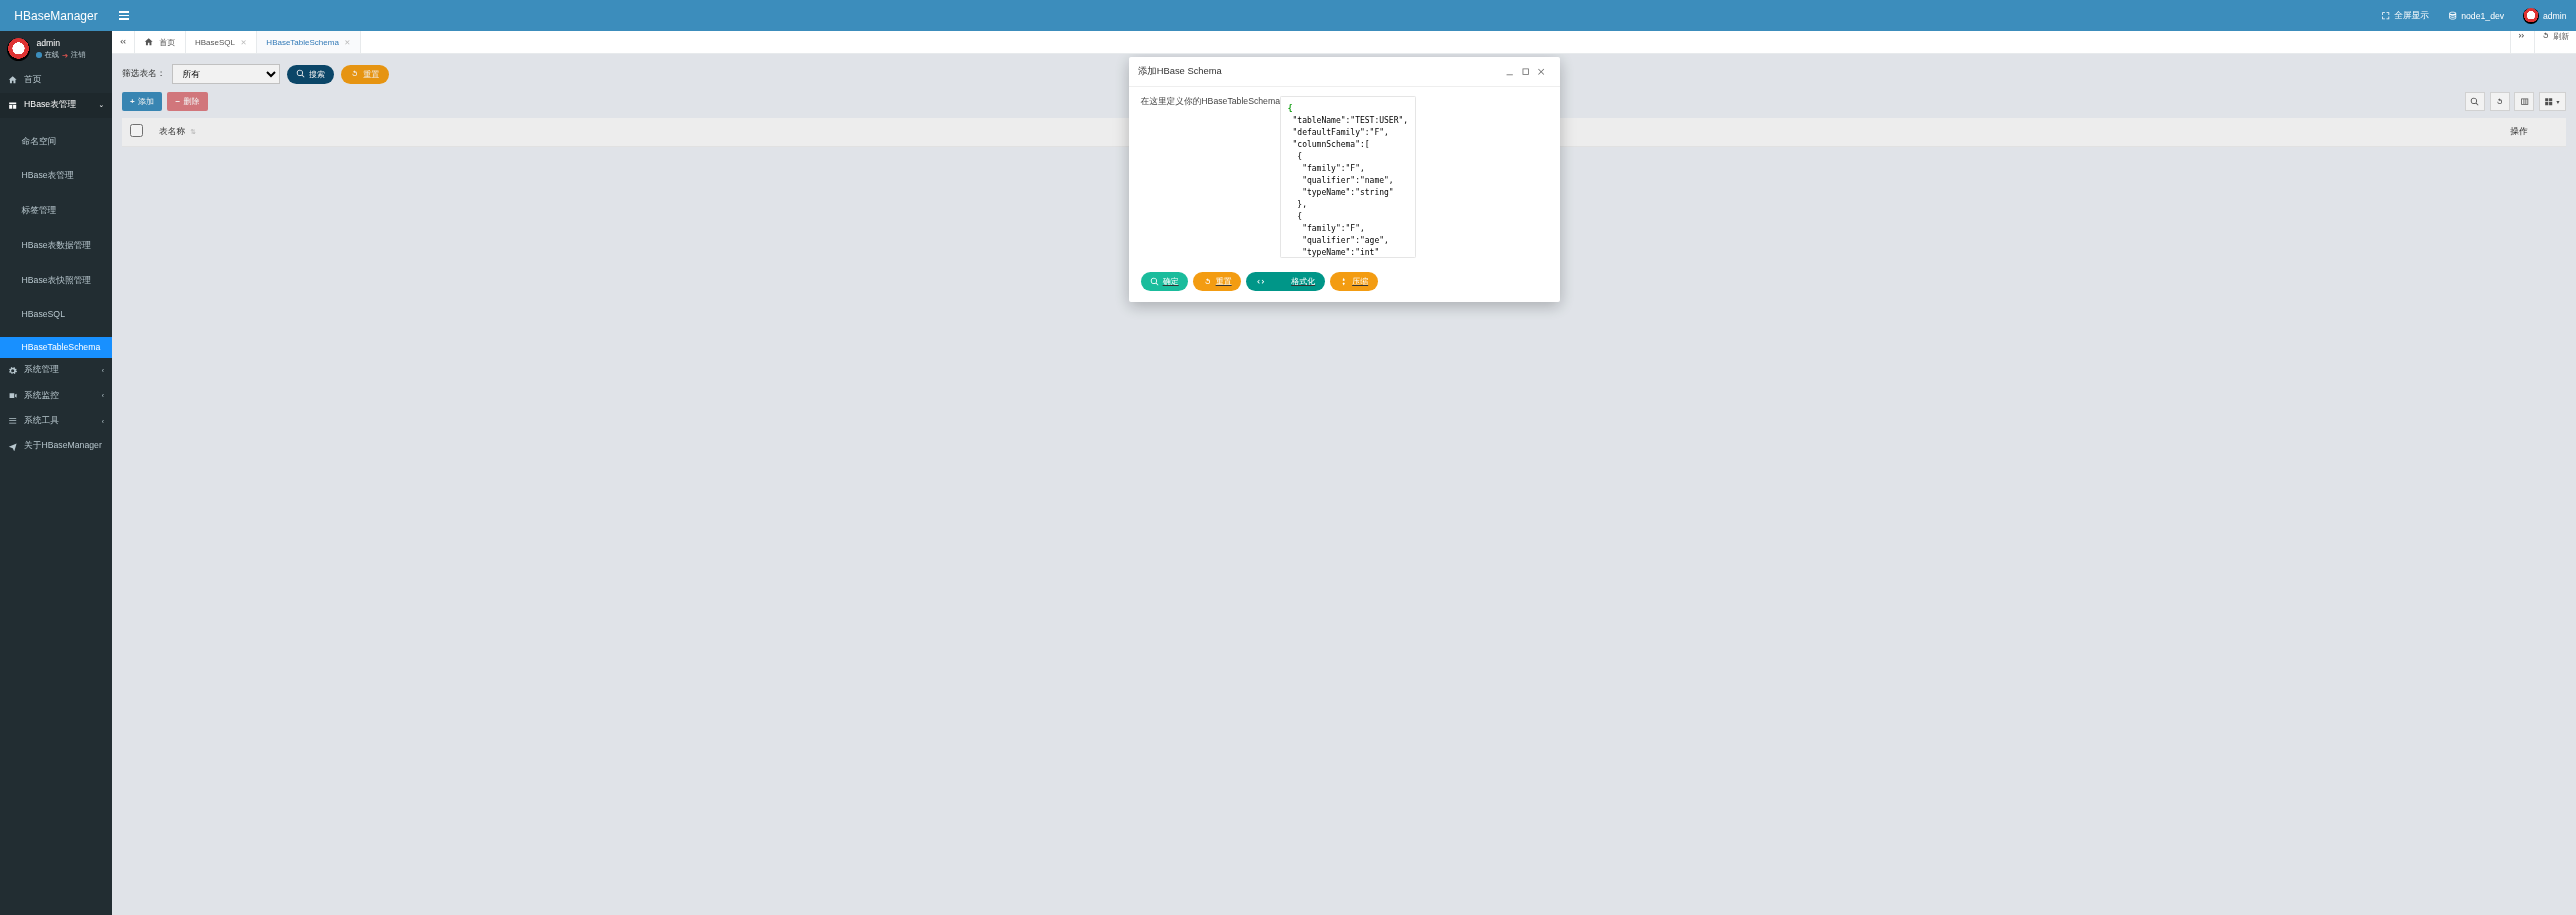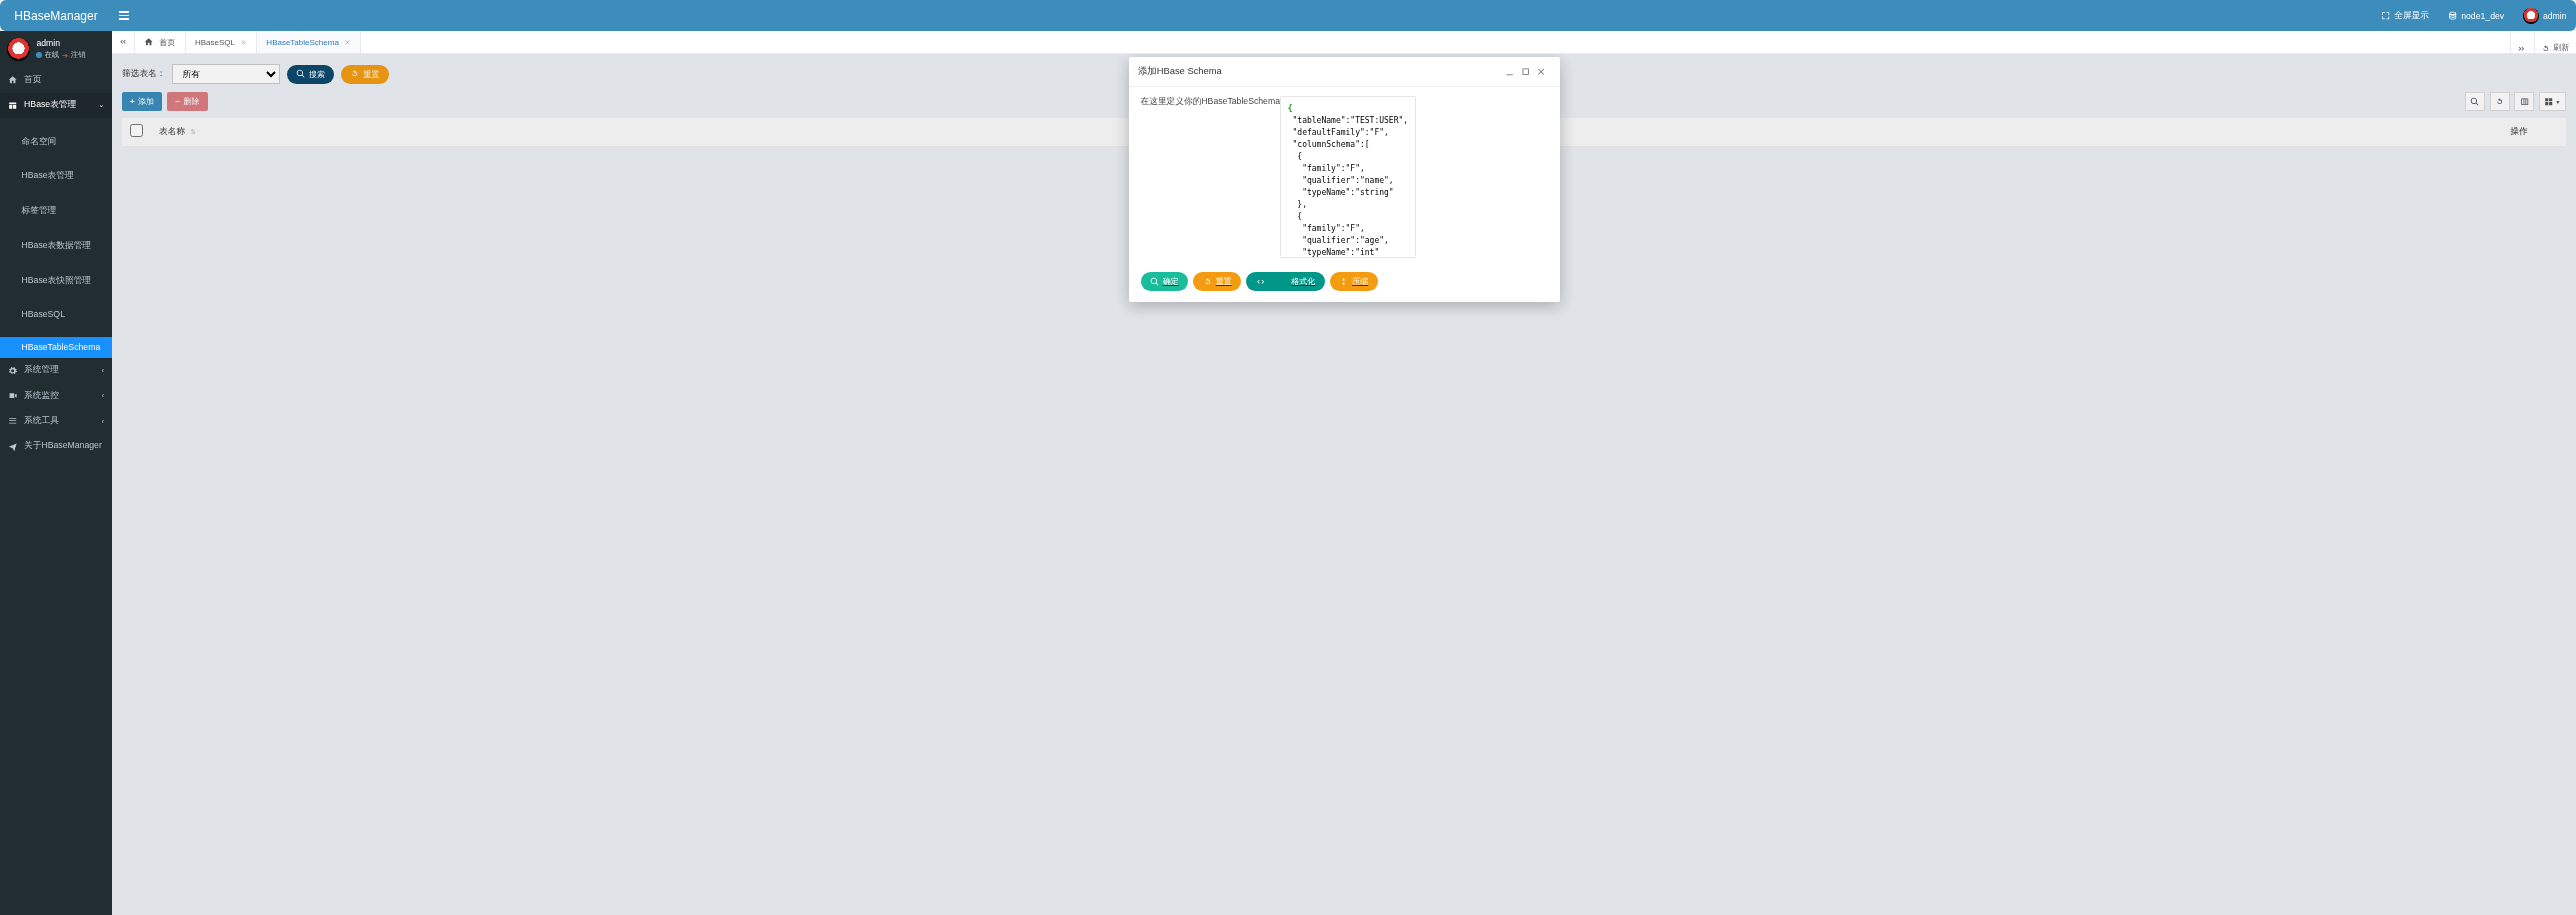--- a/index.html
+++ b/index.html
@@ -1,19 +1,19 @@
 <!DOCTYPE html>
 <html><head>
 <meta charset="utf-8">
 <style>
 * { box-sizing: border-box; margin: 0; padding: 0; }
 html, body { height: 100%; font-family: -apple-system, "Helvetica Neue", Arial, sans-serif; font-size: 8.7px; color: #333; background: #ecf0f5; }
 
 
-.top-header { position: fixed; top: 0; left: 0; right: 0; height: 31px; background: #3c8dbc; color: #fff; display: flex; align-items: center; z-index: 100; border-radius: 6px; }
+.top-header { position: fixed; top: 0; left: 0; right: 0; height: 31px; background: #3c8dbc; color: #fff; display: flex; align-items: center; z-index: 100; }
 .logo { width: 112px; height: 31px; display: flex; align-items: center; justify-content: center; font-size: 12px; font-weight: 400; }
 .hamburger { width: 24px; height: 31px; display: flex; align-items: center; justify-content: center; cursor: pointer; }
 .hamburger-icon { width: 9.4px; height: 1.3px; background: #fff; position: relative; }
 .hamburger-icon::before, .hamburger-icon::after { content: ""; position: absolute; left: 0; width: 9.4px; height: 1.3px; background: #fff; }
 .hamburger-icon::before { top: -3.4px; }
 .hamburger-icon::after { top: 3.4px; }
 .top-right { margin-left: auto; display: flex; align-items: center; height: 37px; }
 .top-item { padding: 0 9.4px; height: 31px; display: flex; align-items: center; gap: 4px; cursor: pointer; font-size: 8.7px; }
 .avatar-sm { width: 16px; height: 16px; border-radius: 50%; background: #fff; display: flex; align-items: center; justify-content: center; overflow: hidden; }
 .avatar-inner { width: 100%; height: 100%; background: radial-gradient(circle at 50% 45%, #fff 35%, #d33 36% 60%, #000 61%); }
@@ -36,21 +36,21 @@
 .ico { width: 9.4px; display: inline-flex; justify-content: center; font-style: normal; }
 
 
 .content-wrap { position: fixed; top: 31px; left: 112px; right: 0; bottom: 0; display: flex; flex-direction: column; }
 .tab-bar { height: 23px; background: #fff; border-bottom: 0.7px solid #e7eaec; display: flex; align-items: stretch; }
 .tab-back { width: 23px; display: flex; align-items: center; justify-content: center; border-right: 0.7px solid #e7eaec; cursor: pointer; color: #555; }
 .tab { padding: 0 9.4px; display: flex; align-items: center; gap: 5.4px; border-right: 0.7px solid #e7eaec; cursor: pointer; font-size: 8px; color: #555; position: relative; }
 .tab.active { color: #337ab7; background: #f9fafc; }
 .tab-close { color: #bbb; font-size: 7.4px; }
 .tab-spacer { flex: 1; }
-.tab-right-btn { width: 24px; display: flex; align-items: flex-end; justify-content: center; border-left: 0.7px solid #e7eaec; cursor: pointer; color: #555; font-size: 8px; }
+.tab-right-btn { width: 24px; display: flex; align-items: flex-start; justify-content: center; border-left: 0.7px solid #e7eaec; cursor: pointer; color: #555; font-size: 8px; }
 
 .page-body { flex: 1; overflow: auto; padding: 10px; position: relative; }
 .filter-row { display: flex; align-items: center; gap: 6.7px; margin-bottom: 8px; }
 .filter-label { font-size: 8.7px; color: #333; }
 .filter-select { height: 20px; min-width: 108px; border: 0.7px solid #ccc; background: #fff; padding: 0 5.4px; font-size: 8.7px; }
 .btn { height: 19px; border: none; border-radius: 9.4px; padding: 0 9.4px; color: #fff; display: inline-flex; align-items: center; gap: 3.4px; cursor: pointer; font-size: 8px; }
 .btn-green { background: #0c4a6e; }
 .btn-orange { background: #f39c12; align-items: center; }
 .btn-teal { background: #1abc9c; }
 .btn-blue-sm { background: #3c8dbc; border-radius: 2px; height: 19px; padding: 0 8px; font-size: 8px; }

